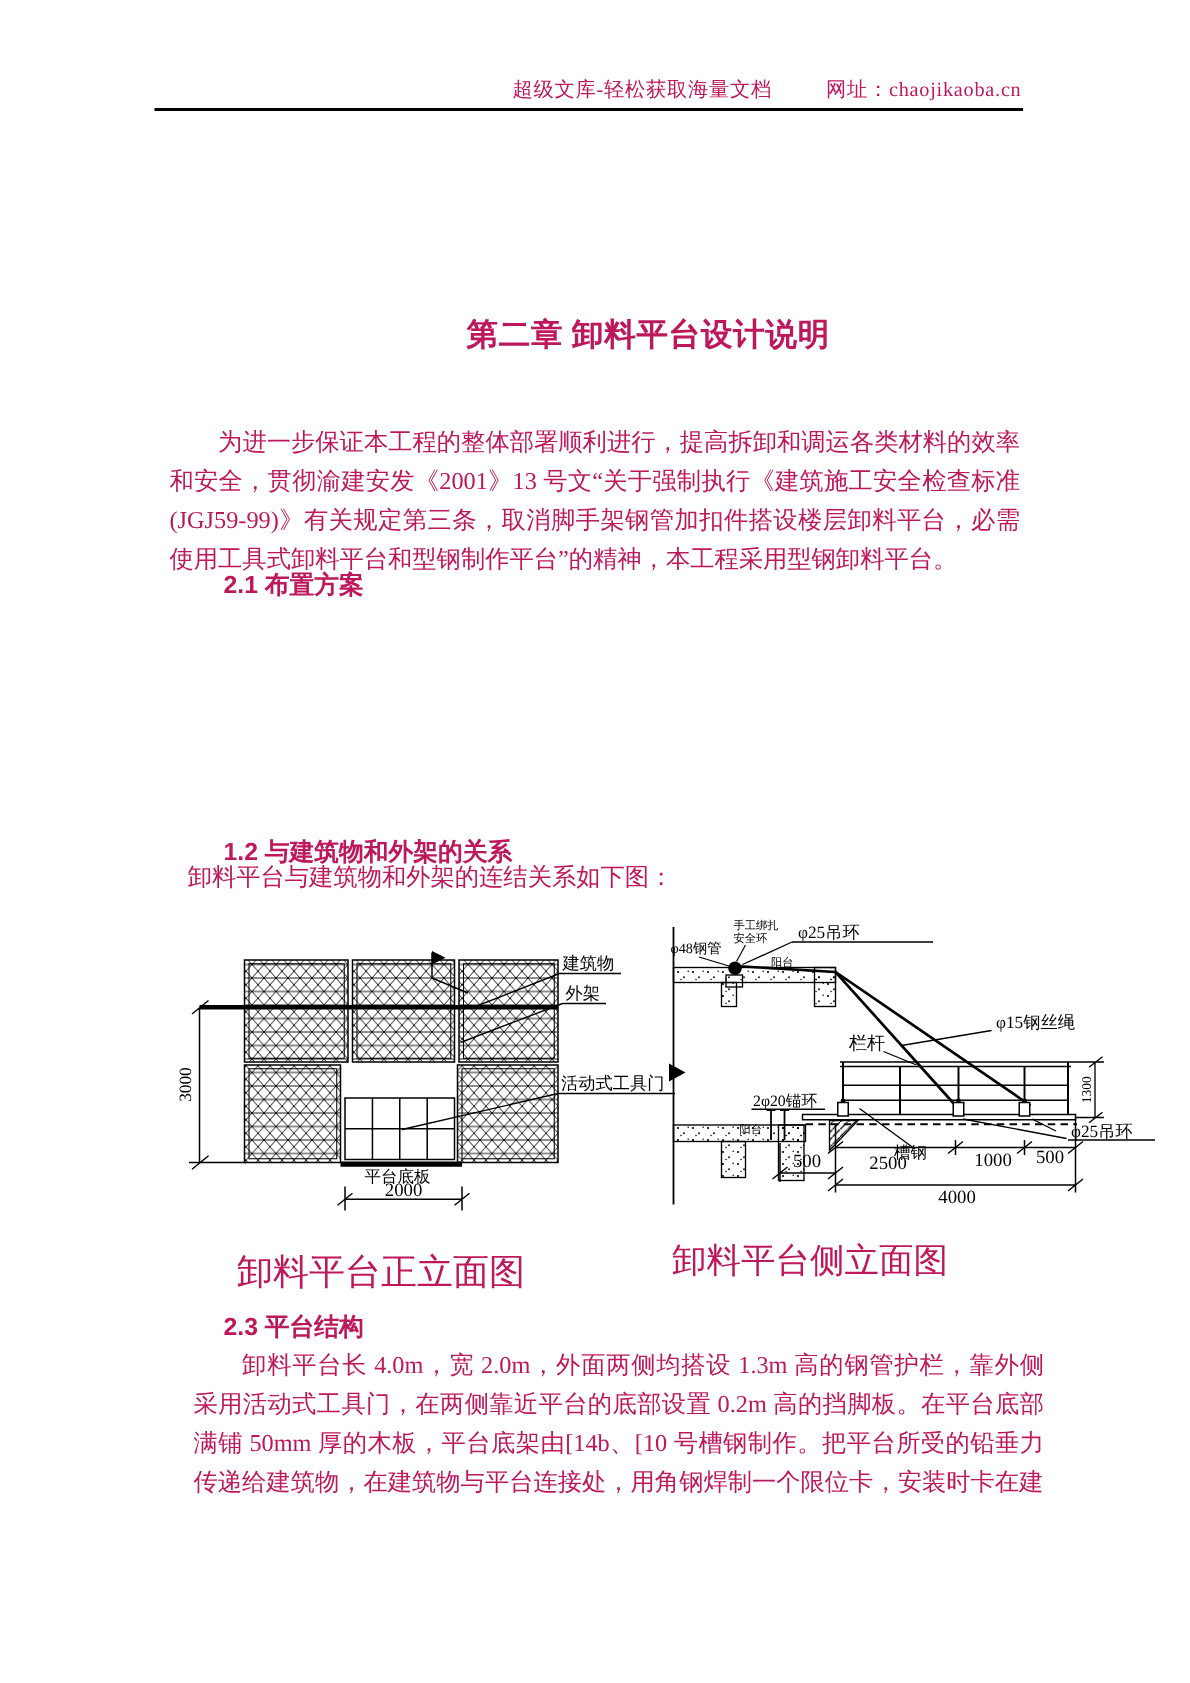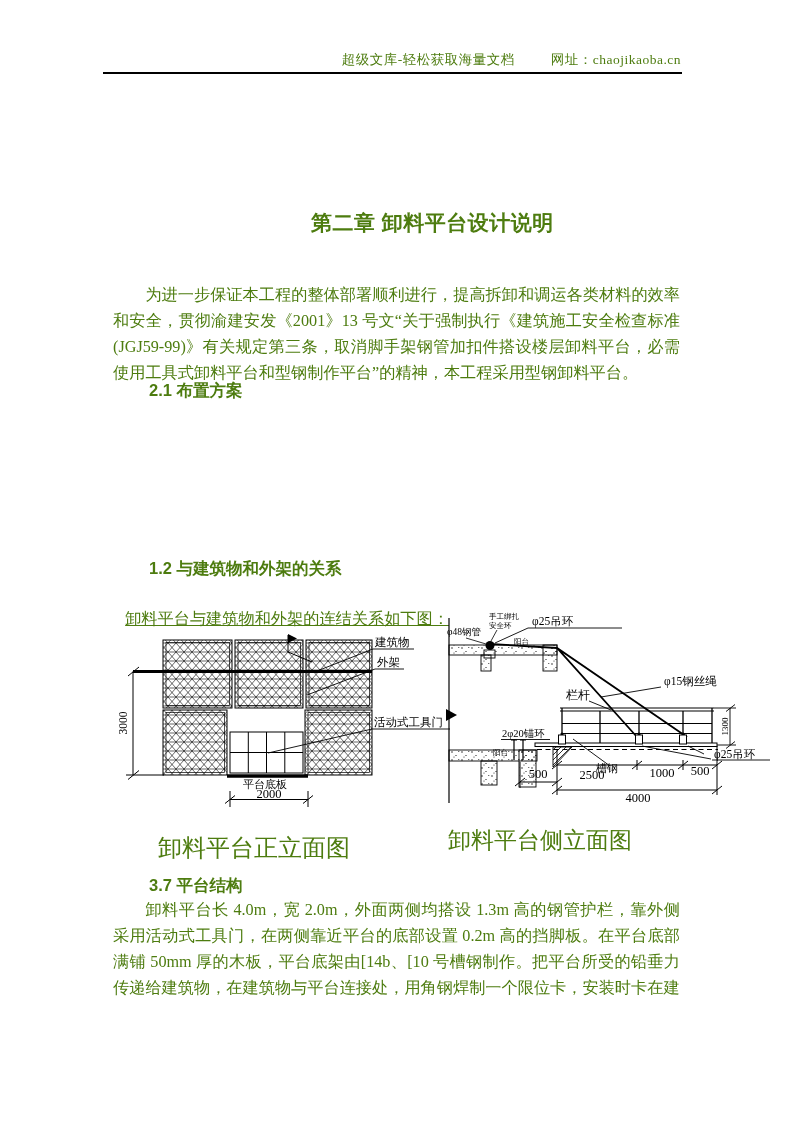--- a/index.html
+++ b/index.html
@@ -1,34 +1,34 @@
 <!DOCTYPE html>
 <html><head>
 <meta charset="utf-8">
 <style>
   html,body{margin:0;padding:0;background:#fff;}
   .page{position:relative;width:793px;height:1122px;background:#fff;overflow:hidden;
-        font-family:"Liberation Serif","DejaVu Serif",serif;color:#4d7c0f;}
+        font-family:"Liberation Serif","DejaVu Serif",serif;color:#be185d;}
   .hdr{position:absolute;top:51px;left:0;width:681px;text-align:right;font-size:13.5px;
        letter-spacing:.5px;white-space:nowrap;}
   .hdr .gap{display:inline-block;width:36px;}
   .rule{position:absolute;left:103px;top:72px;width:579px;height:2px;background:#000;}
   .title{position:absolute;left:311px;top:209px;font-size:21px;font-weight:bold;
-         font-family:Liberation Sans, sans-serif;letter-spacing:.5px;white-space:nowrap;}
+         font-family:Liberation Serif, serif;letter-spacing:.5px;white-space:nowrap;}
   .para{position:absolute;left:113px;width:567px;font-size:16.2px;line-height:26px;
         text-align:justify;text-indent:2em;}
   .h2{position:absolute;left:149px;font-size:16.5px;line-height:20px;font-weight:bold;
       font-family:"Liberation Sans","DejaVu Sans",sans-serif;white-space:nowrap;}
   .p-intro{top:272px;margin-top:10px;}
   .h21{top:380px;}
   .p-21{top:402px;}
   .h22{top:558px;}
-  .p-22{top:606px;text-indent:0.75em;text-decoration:underline;}
+  .p-22{top:572px;text-indent:0.75em;}
   .h23{top:875px;}
-  .p-23{top:897px;}
+  .p-23{top:897px;margin-left:16px;}
   .figs{position:absolute;left:0;top:598px;width:793px;height:215px;}
   .cap{position:absolute;white-space:nowrap;font-family:"Liberation Serif","DejaVu Serif",serif;}
   .cap-front{left:158px;top:832px;font-size:24px;letter-spacing:0px;}
   .cap-side{left:448px;top:825px;font-size:23px;letter-spacing:0px;}
   svg text{font-family:"Liberation Serif","DejaVu Serif",serif;fill:#000;}
   svg .ln{stroke:#000;fill:none;}
 </style>
 </head>
 <body>
 
@@ -203,16 +203,16 @@
 
         <text x="714" y="160" font-size="11.5">φ25吊环</text>
         <path class="ln" d="M712,162 H770 M642,148 L711,161 M688,148 L704,156" stroke-width="0.9"></path>
       </g>
     </g>
   </svg>
 
   <div class="cap cap-side">卸料平台侧立面图</div>
   <div class="cap cap-front">卸料平台正立面图</div>
 
-  <div class="h2 h23">3.7 平台结构</div>
+  <div class="h2 h23">2.3 平台结构</div>
   <div class="para p-23">卸料平台长 4.0m，宽 2.0m，外面两侧均搭设 1.3m 高的钢管护栏，靠外侧采用活动式工具门，在两侧靠近平台的底部设置 0.2m 高的挡脚板。在平台底部满铺 50mm 厚的木板，平台底架由[14b、[10 号槽钢制作。把平台所受的铅垂力传递给建筑物，在建筑物与平台连接处，用角钢焊制一个限位卡，安装时卡在建</div>
 
 </div>
 
 </body></html>

